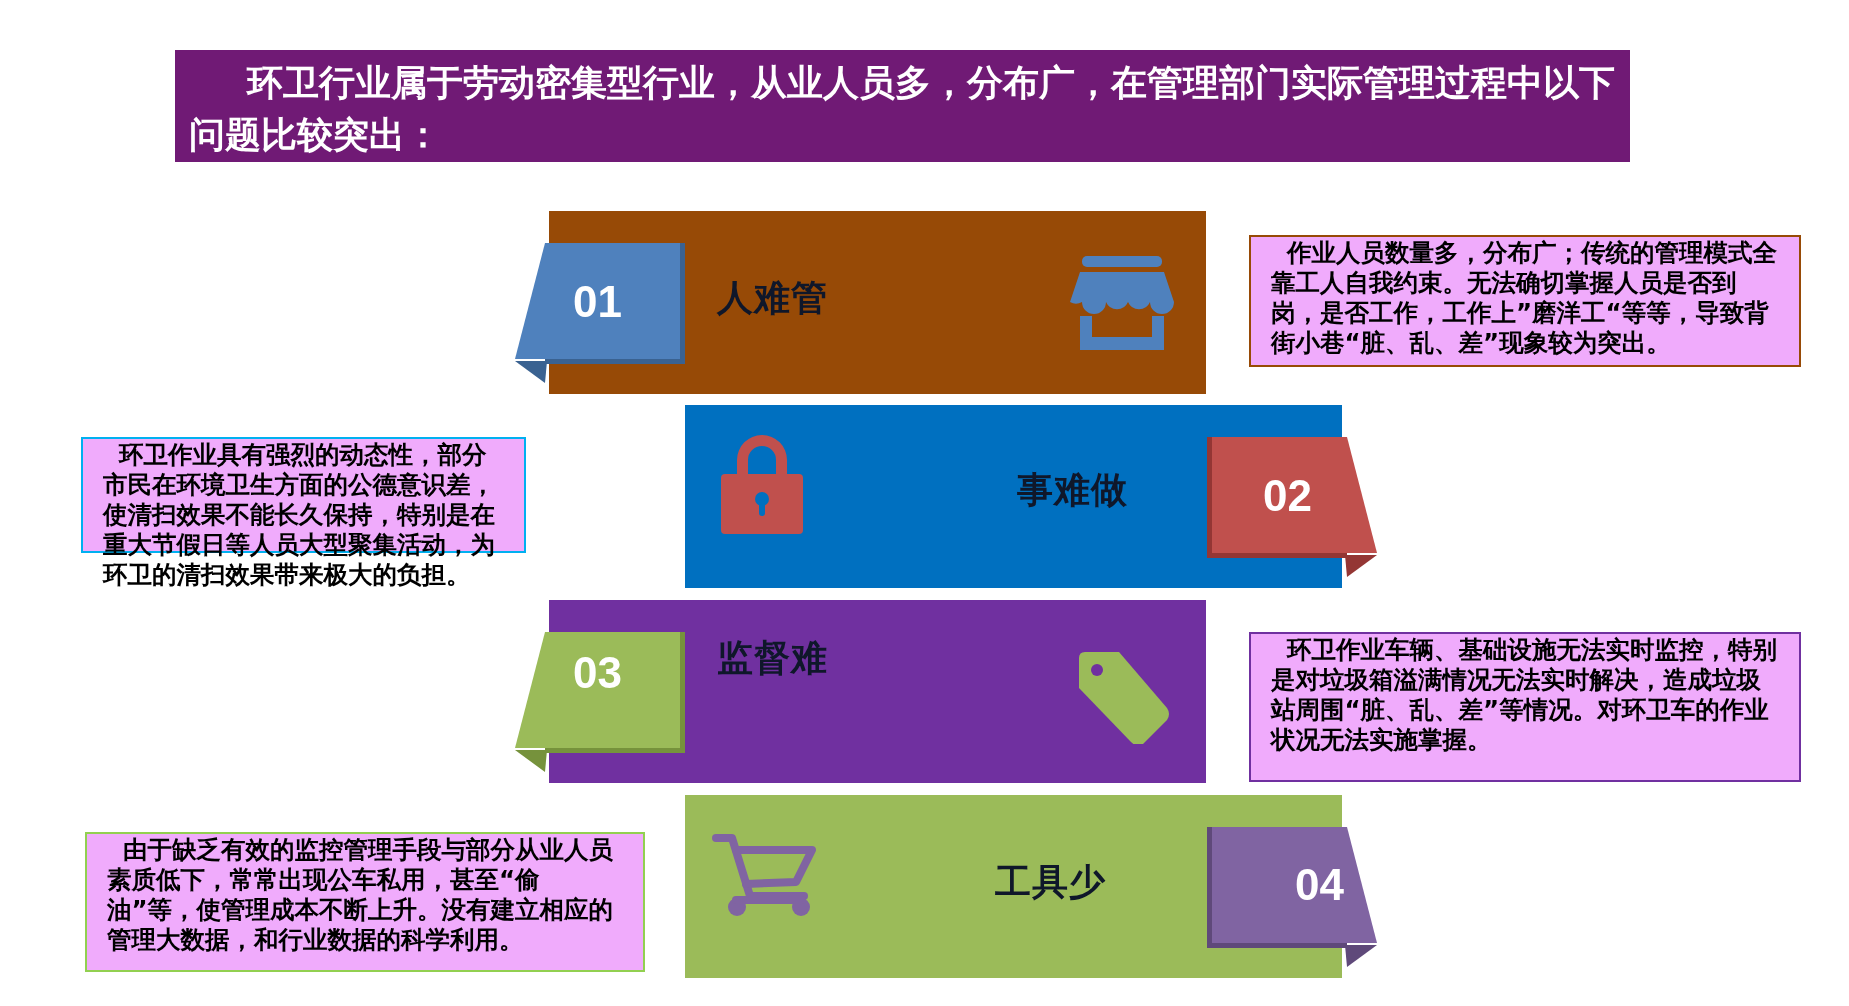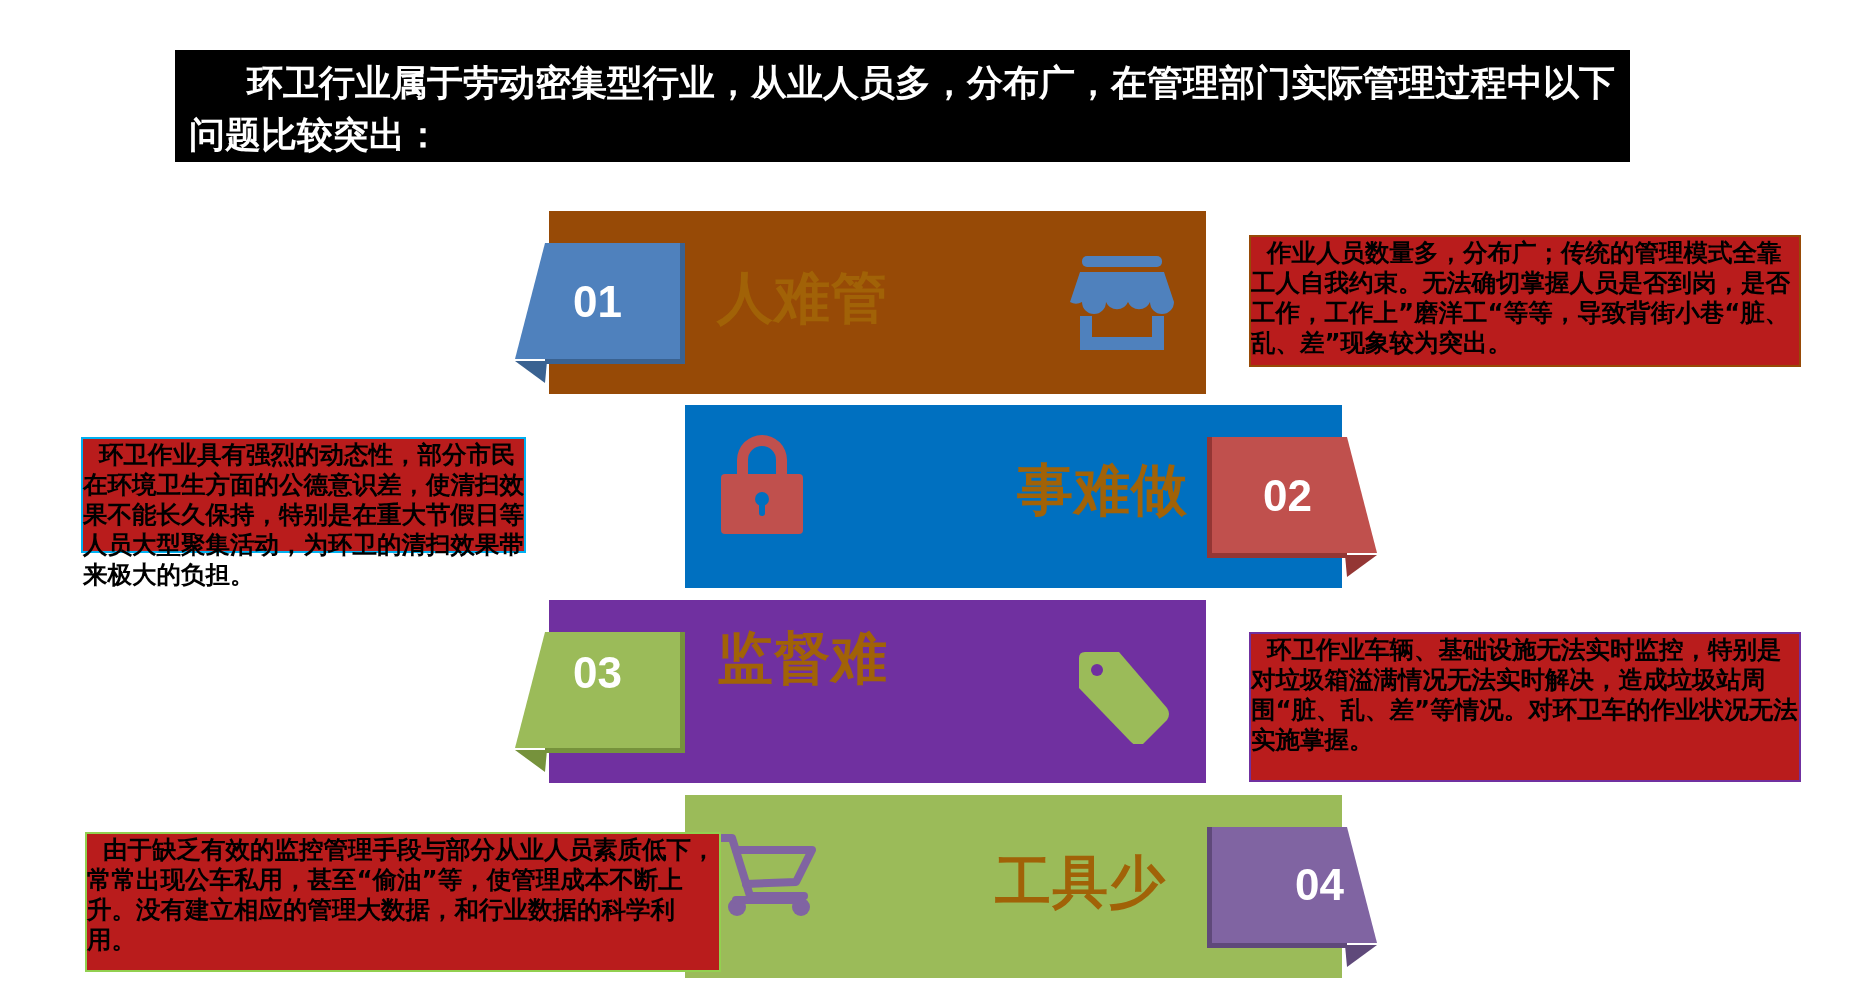--- a/index.html
+++ b/index.html
@@ -1,26 +1,26 @@
 <!DOCTYPE html>
 <html><head>
 <meta charset="utf-8">
 <style>
   html, body { margin:0; padding:0; }
   body { width:1849px; height:1006px; background:#ffffff; position:relative; overflow:hidden;
          font-family:"DejaVu Sans", "Liberation Sans", sans-serif; }
   .abs { position:absolute; }
-  .header { left:175px; top:50px; width:1455px; height:112px; background:#000000; color:#fff;
+  .header { left:175px; top:50px; width:1455px; height:112px; background:#701a75; color:#fff;
             font-weight:bold; font-size:36px; line-height:52px; padding:7px 14px 0 14px; box-sizing:border-box; }
   .header .indent { display:inline-block; width:58px; }
   .band { position:absolute; height:183px; }
-  .band-title { position:absolute; color:#a16207; font-weight:bold; font-size:56px; line-height:60px; letter-spacing:1px; }
+  .band-title { position:absolute; color:#0f172a; font-weight:bold; font-size:36px; line-height:60px; letter-spacing:1px; }
   .tab-num { position:absolute; color:#fff; font-weight:bold; font-size:44px; font-family:"Liberation Sans","DejaVu Sans",sans-serif; }
-  .note { position:absolute; background:#b91c1c; font-weight:bold; font-size:24.5px; line-height:30px; color:#000;
-          box-sizing:border-box; padding:1px 0; }
+  .note { position:absolute; background:#f0abfc; font-weight:bold; font-size:24.5px; line-height:30px; color:#000;
+          box-sizing:border-box; padding:1px 20px; }
   .note .indent { display:inline-block; width:16px; }
   .icon { position:absolute; }
 </style>
 </head>
 <body>
 
 <div class="abs header">
   <span class="indent"></span><span>环卫行业属于劳动密集型行业，从业人员多，分布广，在管理部门实际管理过程中以下问题比较突出：</span>
 </div>
 
@@ -87,15 +87,15 @@
 </svg>
 <div class="tab-num" style="left:1263px; top:860px;margin-left:32px;">04</div>
 <div class="band-title" style="left:995px; top:852px;">工具少</div>
 <svg class="icon" style="left:712px; top:834px;" width="104" height="86" viewBox="0 0 104 86">
   <path d="M4,4 L20,4 L38,62 L92,62" fill="none" stroke="#8064a2" stroke-width="8" stroke-linecap="round" stroke-linejoin="round"></path>
   <path d="M24,16 L100,16 L84,48 L34,50" fill="none" stroke="#8064a2" stroke-width="8" stroke-linejoin="round" stroke-linecap="round"></path>
   <circle cx="25" cy="73" r="9" fill="#8064a2"></circle>
   <circle cx="89" cy="73" r="9" fill="#8064a2"></circle>
   <rect x="20" y="62" width="74" height="8" rx="4" fill="#8064a2"></rect>
 </svg>
-<div class="note" style="left:85px; top:832px; width:636px; height:140px; border:2px solid #92d050;">
+<div class="note" style="left:85px; top:832px; width:560px; height:140px; border:2px solid #92d050;">
   <span class="indent"></span><span>由于缺乏有效的监控管理手段与部分从业人员素质低下，常常出现公车私用，甚至“偷油”等，使管理成本不断上升。没有建立相应的管理大数据，和行业数据的科学利用。</span>
 </div>
 
 </body></html>

